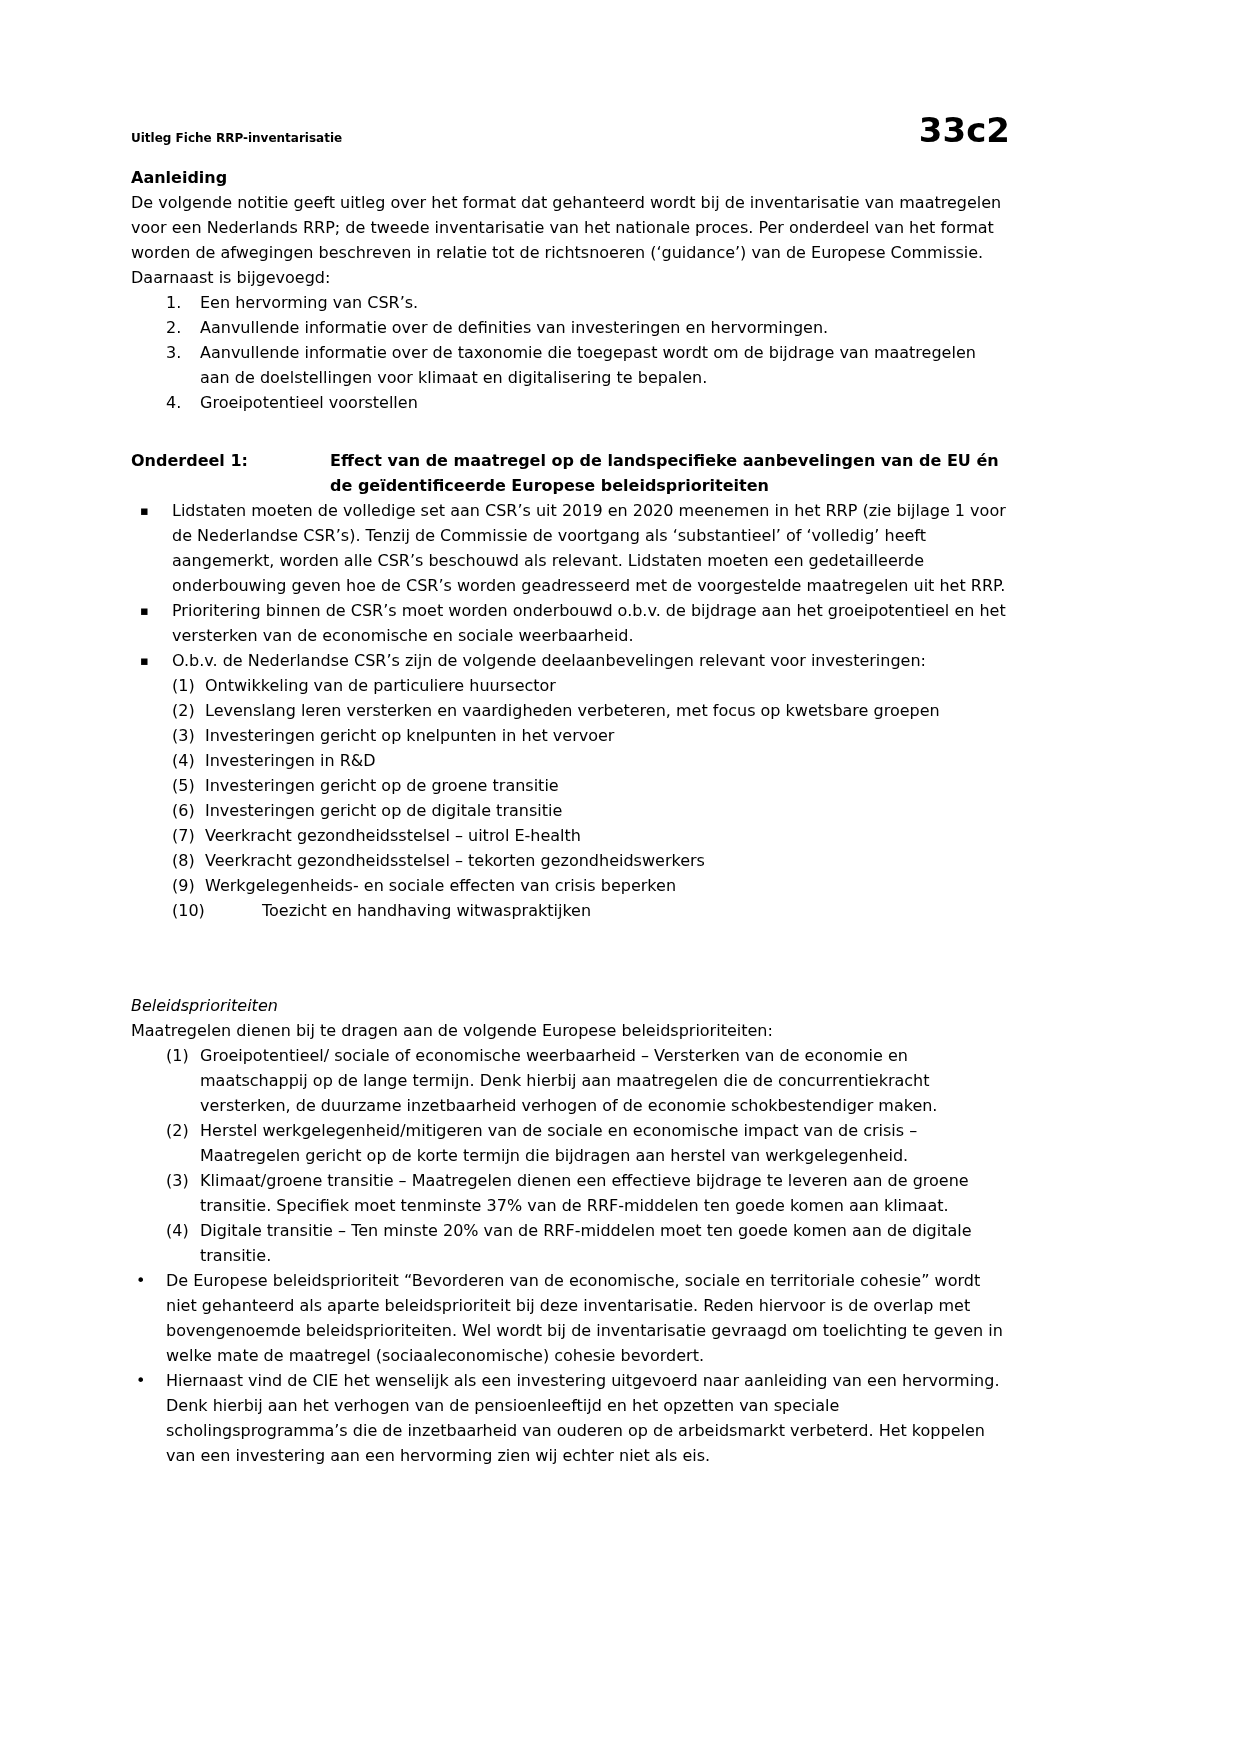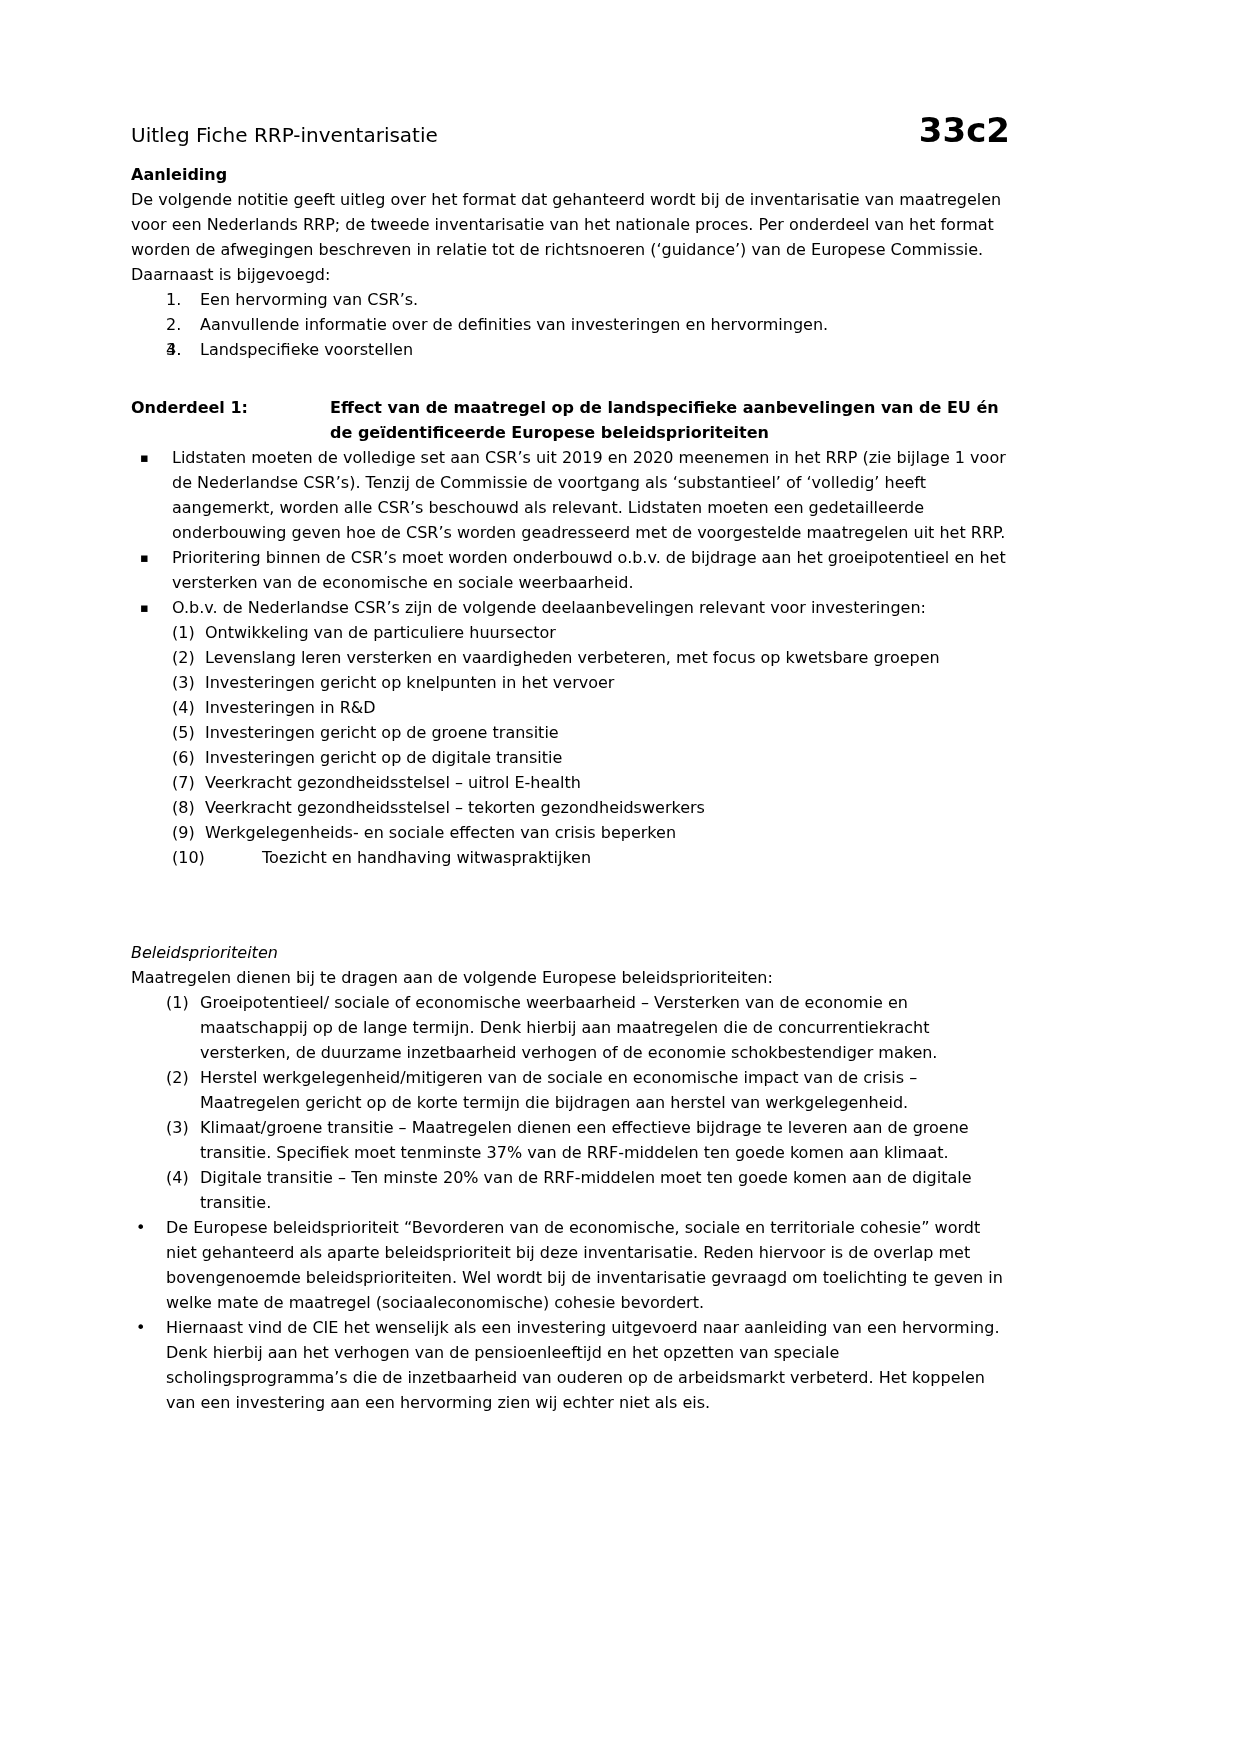--- a/index.html
+++ b/index.html
@@ -17,21 +17,21 @@
     padding: 112px 231px 40px 131px;
     font-size: 16px;
     line-height: 25px;
   }
   .doc-header {
     display: flex;
     justify-content: space-between;
     align-items: baseline;
     margin-bottom: 14px;
   }
-  .doc-title { font-size: 20px; font-weight: 400; }
+  .doc-title { font-size: 12px; font-weight: 700; }
   .doc-number { font-size: 34px; font-weight: 700; line-height: 36px; }
   .heading { font-weight: 700; }
   .para { }
   ul, ol { list-style: none; }
   
   .num-list > li { position: relative; padding-left: 69px; }
   .num-list .mk { position: absolute; left: 35px; top: 0; }
   
   .onderdeel { display: flex; margin-top: 33px; font-weight: 700; }
   .onderdeel .lbl { flex: 0 0 199px; }
@@ -69,24 +69,25 @@
       <li>
         <span class="mk">1.</span>
         <span>Een hervorming van CSR’s.</span>
       </li>
       <li>
         <span class="mk">2.</span>
         <span>Aanvullende informatie over de definities van investeringen en hervormingen.</span>
       </li>
       <li>
         <span class="mk">3.</span>
+        <span>Aanvullende informatie over de taxonomie die toegepast wordt om de bijdrage van maatregelen aan de doelstellingen voor klimaat en digitalisering te bepalen.</span>
       </li>
       <li>
         <span class="mk">4.</span>
-        <span>Landspecifieke voorstellen</span>
+        <span>Groeipotentieel voorstellen</span>
       </li>
     </ol>
   </section>
 
   <section>
     <div class="onderdeel">
       <span class="lbl">Onderdeel 1:</span>
       <span class="ttl">Effect van de maatregel op de landspecifieke aanbevelingen van de EU én de geïdentificeerde Europese beleidsprioriteiten</span>
     </div>
     <ul class="sq-list">

